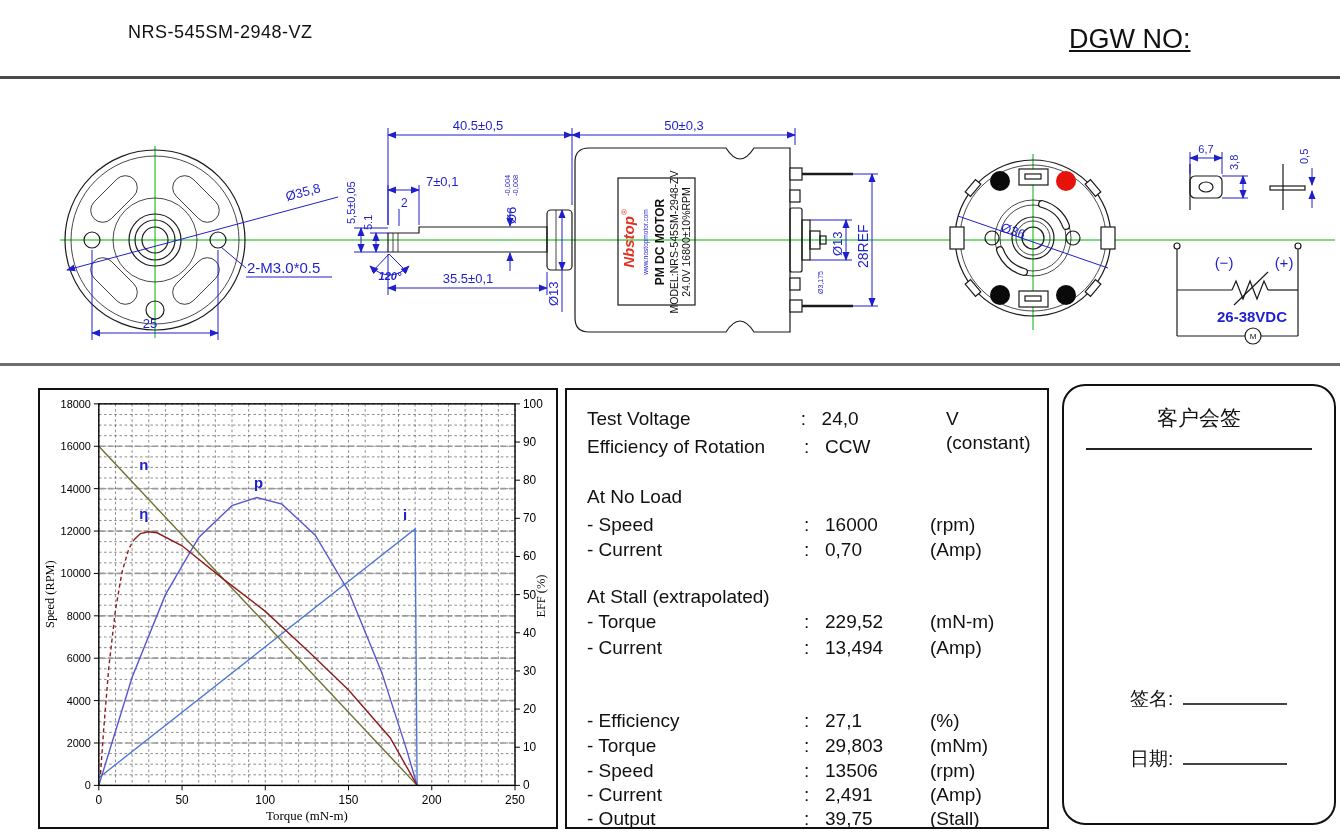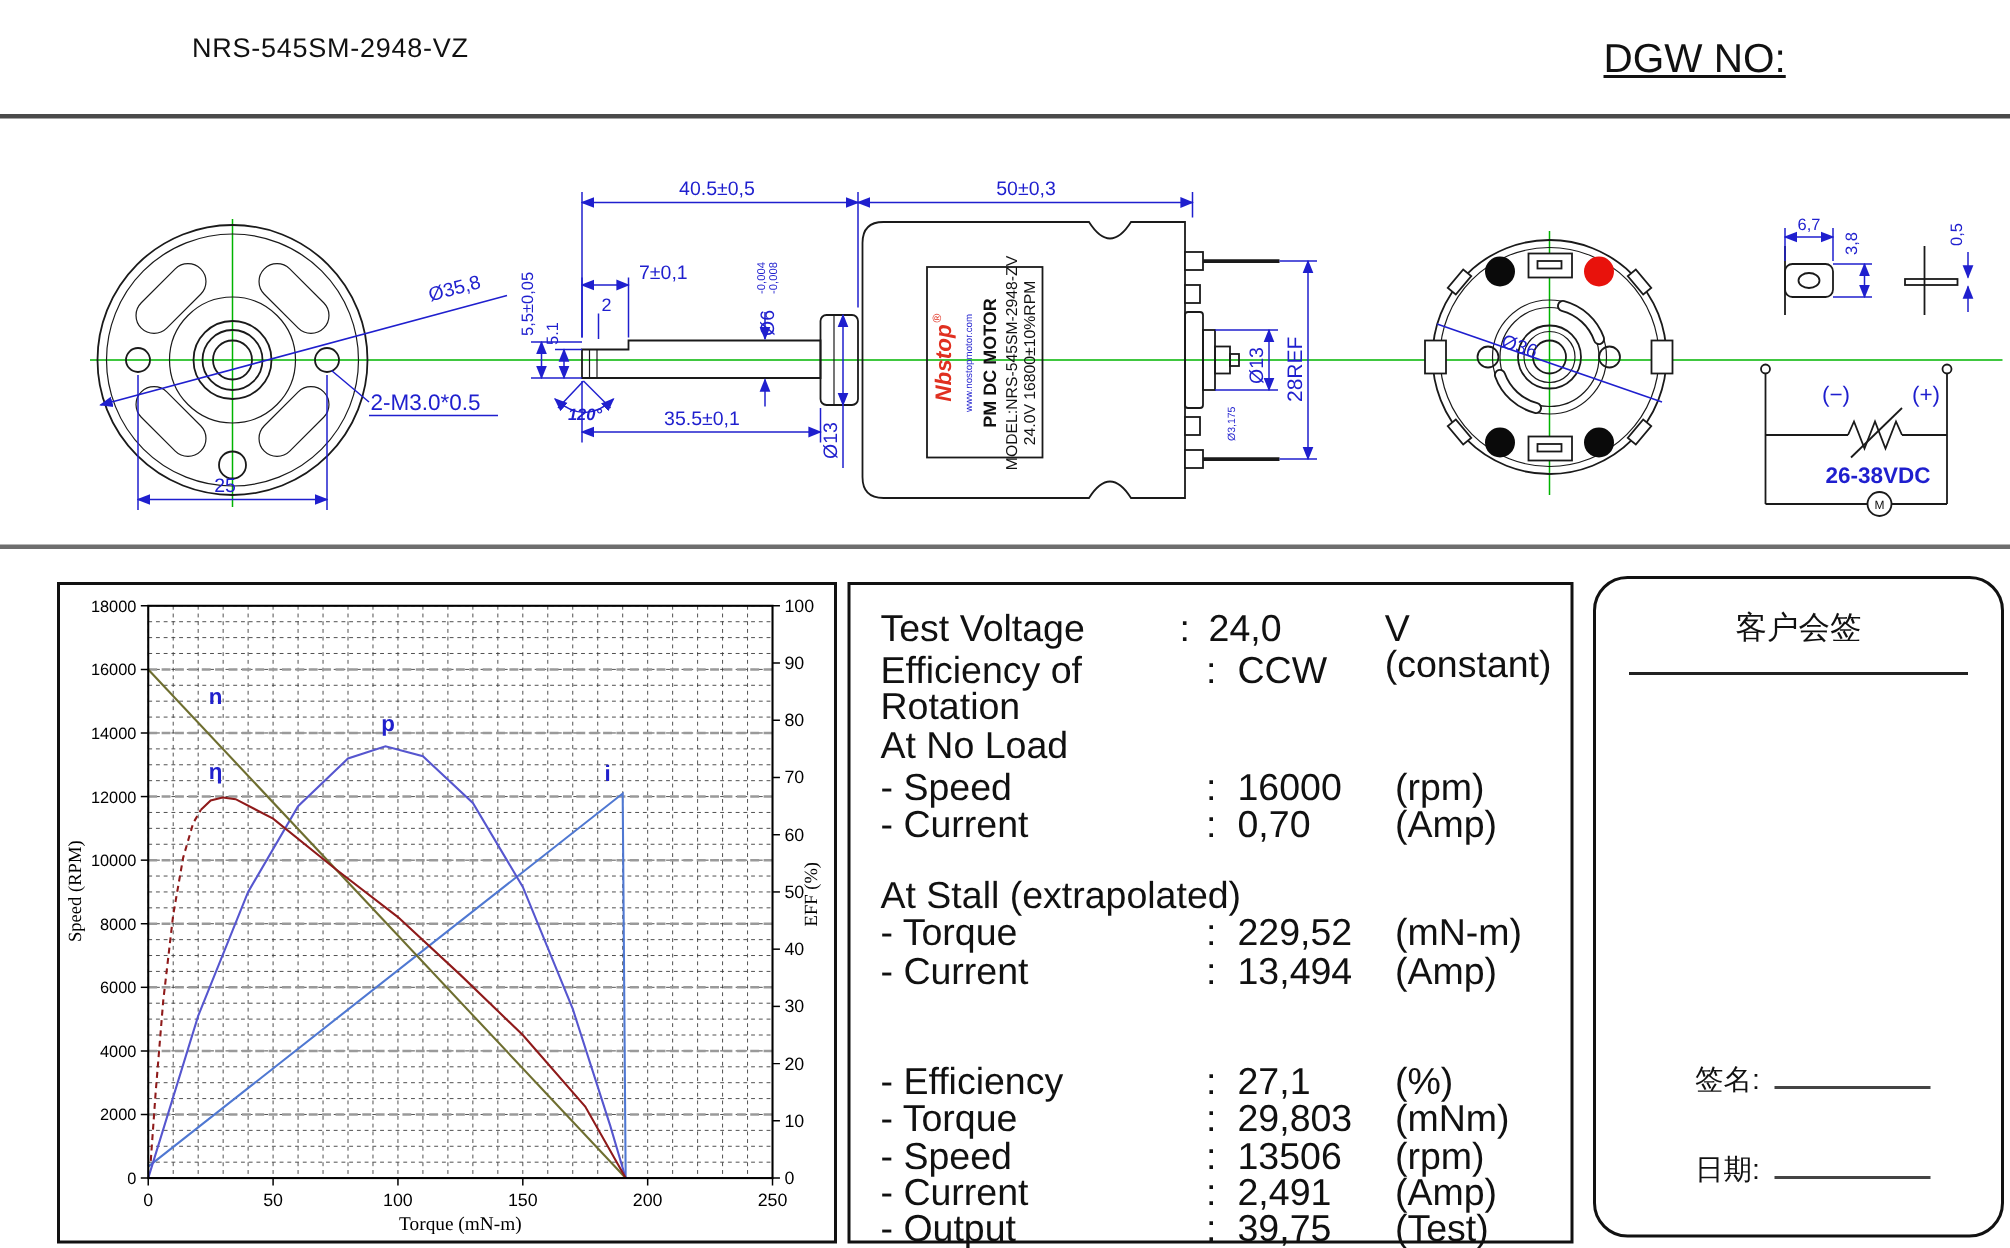--- a/index.html
+++ b/index.html
@@ -6,29 +6,29 @@
   body{width:1340px;height:832px;position:relative;font-family:"Liberation Sans",sans-serif;color:#111;}
   .abs{position:absolute;}
   #page-title{left:128px;top:22px;font-size:18px;letter-spacing:.5px;}
   #dgw-label{left:1069px;top:24px;font-size:27px;text-decoration:underline;}
   .rule1{left:0;top:76px;width:1340px;height:3px;background:#4a4a4a;}
   .rule2{left:0;top:363px;width:1340px;height:3px;background:#6e6e6e;}
   .panel{border:2px solid #111;background:#fff;box-sizing:border-box;}
   #chart-box{left:38px;top:388px;width:520px;height:441px;}
   #spec-box{left:565px;top:388px;width:484px;height:441px;}
   #sign-box{left:1062px;top:384px;width:274px;height:441px;border-radius:23px;}
-  .spec-row{position:absolute;left:0;width:100%;height:24px;display:flex;font-size:25px;line-height:24px;}
+  .spec-row{position:absolute;left:0;width:100%;height:24px;display:flex;font-size:19px;line-height:24px;}
   .spec-row .lab{margin-left:20px;width:217px;}
   .spec-row .col{width:21px;}
   .spec-row .val{width:105px;}
   .spec-row.head .lab{width:400px;}
   .spec-row .unit.wide{margin-left:21px;}
   #sign-title{left:0;top:18px;width:100%;text-align:center;font-size:21px;}
   #sign-hr{left:22px;top:62px;width:226px;border-top:2px solid #222;}
-  .sign-row{position:absolute;left:66px;font-size:19px;margin-top:21px;}
+  .sign-row{position:absolute;left:66px;font-size:19px;}
   .sign-line{display:inline-block;width:104px;border-bottom:2px solid #444;height:16px;margin-left:10px;}
   svg text{font-family:"Liberation Sans",sans-serif;}
   .dim{fill:#1f1fce;font-size:13px;}
   .dimS{fill:#1f1fce;font-size:11px;}
   .blk{stroke:#1a1a1a;fill:none;stroke-width:1.2;}
   .blkf{stroke:#1a1a1a;fill:#fff;stroke-width:1.2;}
   .thin{stroke:#1a1a1a;fill:none;stroke-width:0.8;}
   .blu{stroke:#1f1fce;fill:none;stroke-width:1;}
   .grn{stroke:#00b400;fill:none;stroke-width:1;}
   .serif{font-family:"Liberation Serif",serif;}
@@ -506,21 +506,21 @@
   <div class="spec-row" style="top:393px">
     <span class="lab">- Current</span>
     <span class="col">:</span>
     <span class="val">2,491</span>
     <span class="unit">(Amp)</span>
   </div>
   <div class="spec-row" style="top:417px">
     <span class="lab">- Output</span>
     <span class="col">:</span>
     <span class="val">39,75</span>
-    <span class="unit">(Test)</span>
+    <span class="unit">(Stall)</span>
   </div>
 </div>
 
 <div class="abs panel" id="sign-box">
   <div class="abs" id="sign-title">客户会签</div>
   <div class="abs" id="sign-hr"></div>
   <div class="sign-row" style="top:300px">
     <span>签名:</span><span class="sign-line"></span>
   </div>
   <div class="sign-row" style="top:360px">

